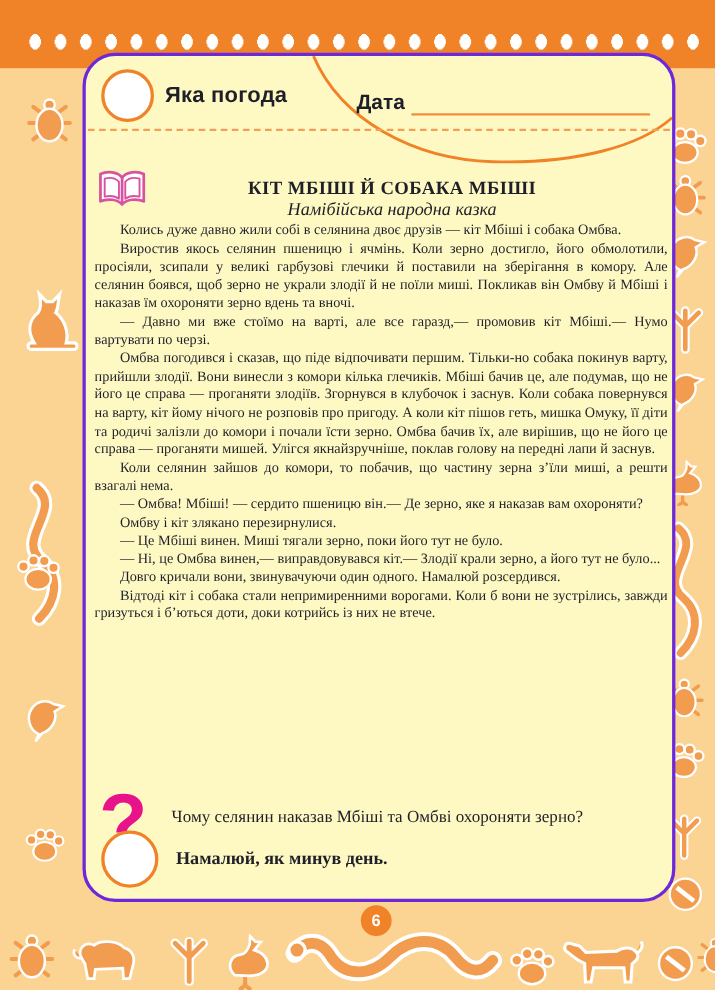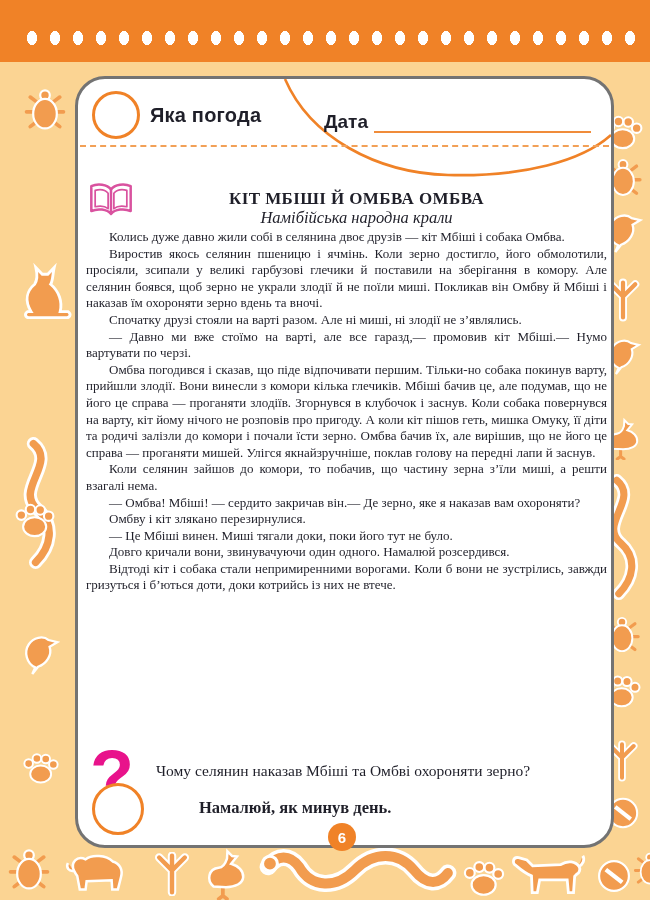--- a/index.html
+++ b/index.html
@@ -10,22 +10,22 @@
     -webkit-font-smoothing:antialiased;
   }
   .topbar { position:absolute; top:0; left:0; width:650px; height:62px; background:#F08227; z-index:1; }
   .dots {
     position:absolute; top:30px; left:24px; right:14px; height:16px;
     background-image:radial-gradient(ellipse 5.2px 7.2px at 8px 8px, #ffffff 97%, rgba(255,255,255,0) 100%);
     background-size:23px 16px; background-repeat:repeat-x;
   }
   svg.pattern { position:absolute; left:0; top:0; z-index:0; }
   .card {
-    position:absolute; left:75px; top:76px; width:533px; height:766px;
-    background:#ffffff; border:3px solid #737373; border-radius:30px; z-index:2;
+    position:absolute; left:75px; top:48px; width:533px; height:766px;
+    background:#fef9c3; border:3px solid #6d28d9; border-radius:30px; z-index:2;
   }
   .weather-circle { position:absolute; left:14px; top:12px; width:42px; height:42px; border:3px solid #F08227; border-radius:50%; background:#fff; }
   .weather-label { position:absolute; left:72px; top:25px; font-size:20px; font-weight:bold; color:#1F1F29; letter-spacing:0.2px; }
   .arc-svg { position:absolute; left:0; top:0; pointer-events:none; }
   .date-label { position:absolute; left:246px; top:32px; font-size:19px; font-weight:bold; color:#1F1F29;text-align:center; }
   .date-line { position:absolute; left:296px; top:34px; width:217px; height:18px; border-bottom:2px solid #F08C3A; }
   .dashline { position:absolute; left:2px; right:2px; top:66px; border-top:2.5px dashed #F2A057; }
   .book-icon { position:absolute; left:9px; top:101px; }
   .story-title {
     position:absolute; left:30px; right:6px; top:110px; text-align:center;
@@ -46,21 +46,21 @@
     font-size:72px; line-height:66px; font-weight:bold; color:#E8138B;
   }
   .questions {
     position:absolute; left:68px; right:8px; top:672px;
     font-family:"Liberation Serif","DejaVu Serif",serif; font-size:15.5px; line-height:20.5px; color:#1F1F29;
   }
   .questions div { margin:10px; }
   .draw-circle { position:absolute; left:14px; top:704px; width:46px; height:46px; border:3px solid #F08227; border-radius:50%; background:#fff; }
   .draw-label {
     position:absolute; left:82px; top:719px;
-    font-family:"Liberation Serif","DejaVu Serif",serif; font-weight:bold; font-size:16.5px; color:#1F1F29;margin-left:39px;
+    font-family:"Liberation Serif","DejaVu Serif",serif; font-weight:bold; font-size:16.5px; color:#1F1F29;
   }
   .page-badge {
     position:absolute; left:328px; top:823px; width:28px; height:28px; border-radius:50%;
     background:#F08227; color:#ffffff; z-index:3;
     display:flex; align-items:center; justify-content:center;
     font-size:15px; font-weight:bold;
   }
 </style>
 </head>
 <body>
@@ -169,33 +169,33 @@
   <div class="date-line"></div>
 
   <div class="dashline"></div>
 
   <svg class="book-icon" width="48" height="40" viewBox="0 0 50 40">
     <path d="M25 9 C21 3.5 11 2.5 4.5 5.5 L4.5 31.5 C11 28.5 21 29.5 25 34.5 C29 29.5 39 28.5 45.5 31.5 L45.5 5.5 C39 2.5 29 3.5 25 9 Z" fill="#fff" stroke="#D9529F" stroke-width="2.6" stroke-linejoin="round"></path>
     <path d="M25 9 L25 34.5" stroke="#D9529F" stroke-width="2.6"></path>
     <path d="M8.5 10 C14 8.5 19 9.5 22 13 L22 29 C19 26.5 14 25.8 8.5 27 Z M41.5 10 C36 8.5 31 9.5 28 13 L28 29 C31 26.5 36 25.8 41.5 27 Z" fill="none" stroke="#D9529F" stroke-width="1.8" stroke-linejoin="round"></path>
   </svg>
 
-  <div class="story-title">КІТ МБІШІ Й ОМБВА ОМБВА</div>
-  <div class="story-subtitle">Намібійська народна крали</div>
+  <div class="story-title">КІТ МБІШІ Й СОБАКА МБІШІ</div>
+  <div class="story-subtitle">Намібійська народна казка</div>
 
   <div class="story">
       <p>Колись дуже давно жили собі в селянина двоє друзів — кіт Мбіші і собака Омбва.</p>
       <p>Виростив якось селянин пшеницю і ячмінь. Коли зерно достигло, його обмолотили, просіяли, зсипали у великі гарбузові глечики й поставили на зберігання в комору. Але селянин боявся, щоб зерно не украли злодії й не поїли миші. Покликав він Омбву й Мбіші і наказав їм охороняти зерно вдень та вночі.</p>
-      <p>Спочатку друзі стояли на варті разом. Але ні миші, ні злодії не з’являлись.</p>
       <p>— Давно ми вже стоїмо на варті, але все гаразд,— промовив кіт Мбіші.— Нумо вартувати по черзі.</p>
       <p>Омбва погодився і сказав, що піде відпочивати першим. Тільки-но собака покинув варту, прийшли злодії. Вони винесли з комори кілька глечиків. Мбіші бачив це, але подумав, що не його це справа — проганяти злодіїв. Згорнувся в клубочок і заснув. Коли собака повернувся на варту, кіт йому нічого не розповів про пригоду. А коли кіт пішов геть, мишка Омуку, її діти та родичі залізли до комори і почали їсти зерно. Омбва бачив їх, але вирішив, що не його це справа — проганяти мишей. Улігся якнайзручніше, поклав голову на передні лапи й заснув.</p>
       <p>Коли селянин зайшов до комори, то побачив, що частину зерна з’їли миші, а решти взагалі нема.</p>
-      <p>— Омбва! Мбіші! — сердито закричав він.— Де зерно, яке я наказав вам охороняти?</p>
+      <p>— Омбва! Мбіші! — сердито пшеницю він.— Де зерно, яке я наказав вам охороняти?</p>
       <p>Омбву і кіт злякано перезирнулися.</p>
-      <p>— Це Мбіші винен. Миші тягали доки, поки його тут не було.</p>
+      <p>— Це Мбіші винен. Миші тягали зерно, поки його тут не було.</p>
+      <p>— Ні, це Омбва винен,— виправдовувався кіт.— Злодії крали зерно, а його тут не було...</p>
       <p>Довго кричали вони, звинувачуючи один одного. Намалюй розсердився.</p>
       <p>Відтоді кіт і собака стали непримиренними ворогами. Коли б вони не зустрілись, завжди гризуться і б’ються доти, доки котрийсь із них не втече.</p>
     </div>
 
   <div class="qmark">?</div>
   <div class="questions">
     <div>Чому селянин наказав Мбіші та Омбві охороняти зерно?</div>
   </div>
 
   <div class="draw-circle"></div>

